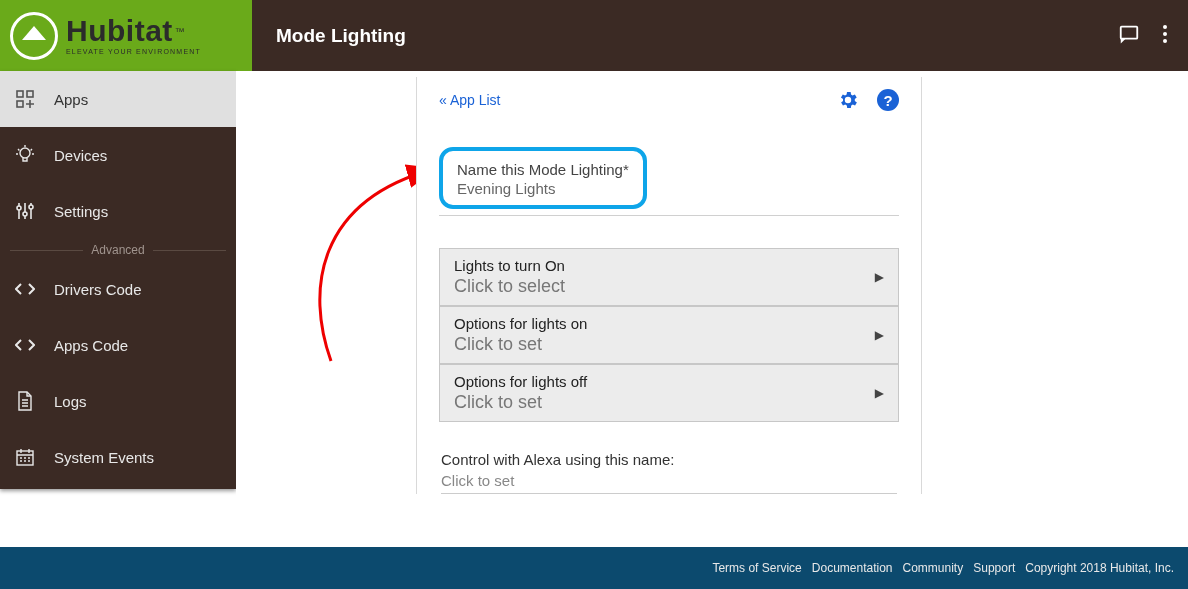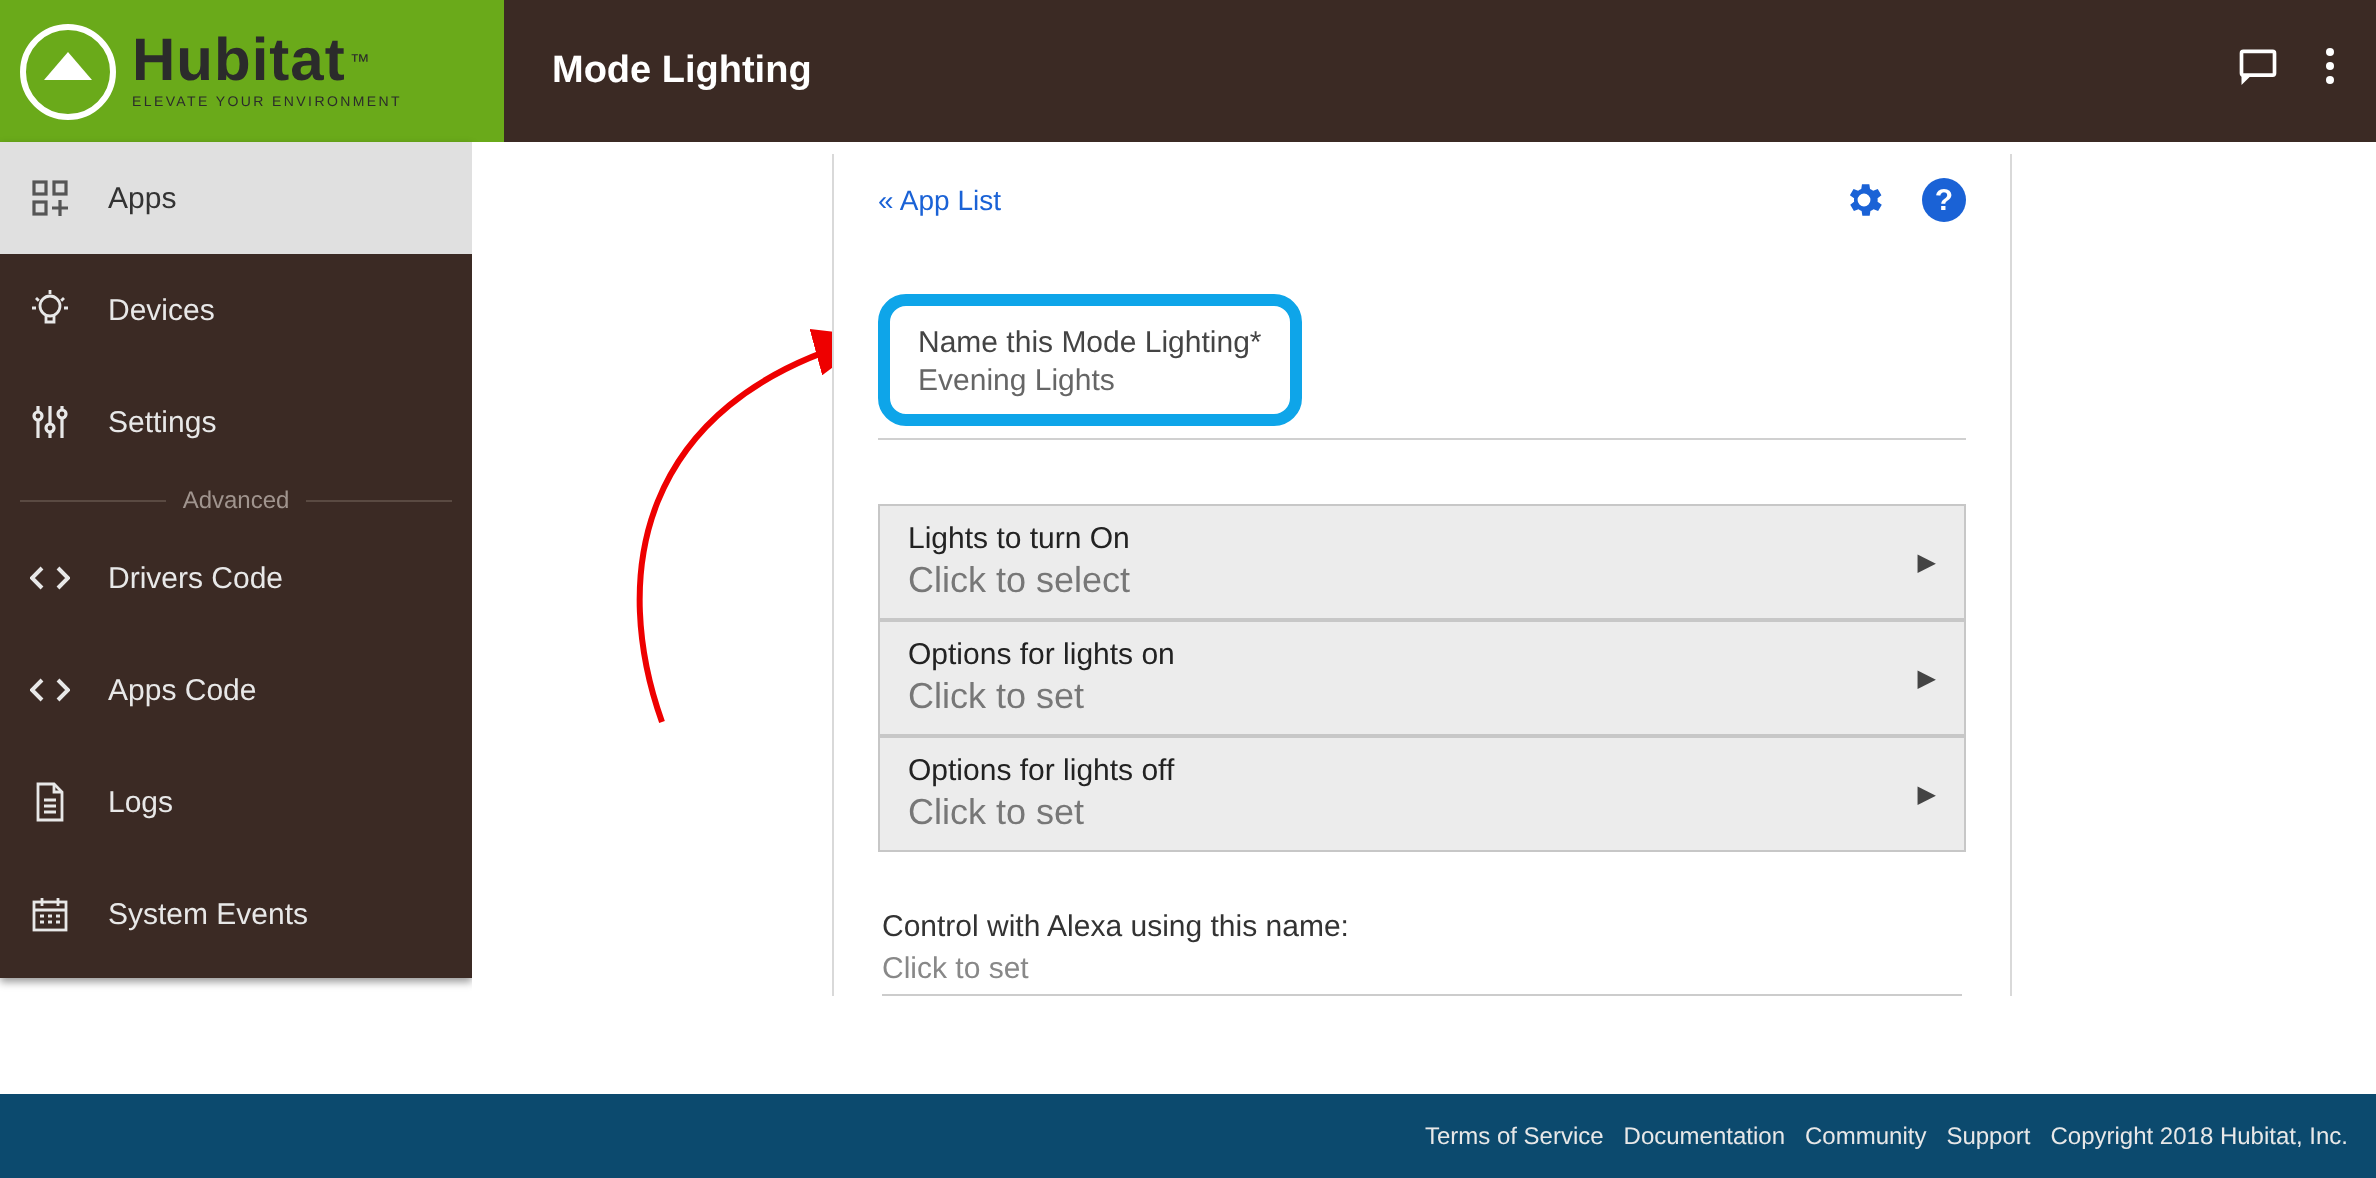--- a/index.html
+++ b/index.html
@@ -42,32 +42,32 @@
     padding: 4px 10px; gap: 8px; height: 22px;
   }
   .advanced-divider::before, .advanced-divider::after {
     content: ""; flex: 1; border-top: 1px solid #5a4a42;
   }
   .content {
     position: absolute; top: 71px; left: 236px; right: 0; height: 476px;
     background: #fff; overflow: hidden;
   }
   .panel {
-    position: absolute; left: 180px; top: 6px; width: 590px; background: #fff;
+    position: absolute; left: 180px; top: 6px; width: 506px; background: #fff;
     border: 1px solid #d9d9d9; border-top: none; border-bottom: none; padding: 12px 22px 0;
   }
   .panel-top { display: flex; align-items: center; margin-bottom: 36px; }
   .back-link { color: #1a62d6; font-size: 14px; cursor: pointer; }
   .panel-top-spacer { flex: 1; }
   .gear, .help { width: 22px; height: 22px; cursor: pointer; }
   .gear { color: #1a62d6; margin-right: 18px; }
   .help { background: #1a62d6; color: #fff; border-radius: 50%; font-weight: 700;
           display: flex; align-items: center; justify-content: center; font-size: 15px; }
   .name-block {
-    border: 6px solid #0ea5e9; border-radius: 14px; padding: 10px 14px 8px;
+    border: 4px solid #0ea5e9; border-radius: 14px; padding: 10px 14px 8px;
     display: inline-block; min-width: 200px; margin-bottom: 6px;
   }
   .name-label { font-size: 15px; color: #444; }
   .name-value { font-size: 15px; color: #666; margin-top: 2px; }
   .thin-rule { border: none; border-top: 1px solid #d0d0d0; margin: 0 0 32px; }
   .option-row {
     background: #ececec; border: 1px solid #c7c7c7; height: 58px;
     display: flex; align-items: center; padding: 0 14px; 
     cursor: pointer; position: relative;
   }

